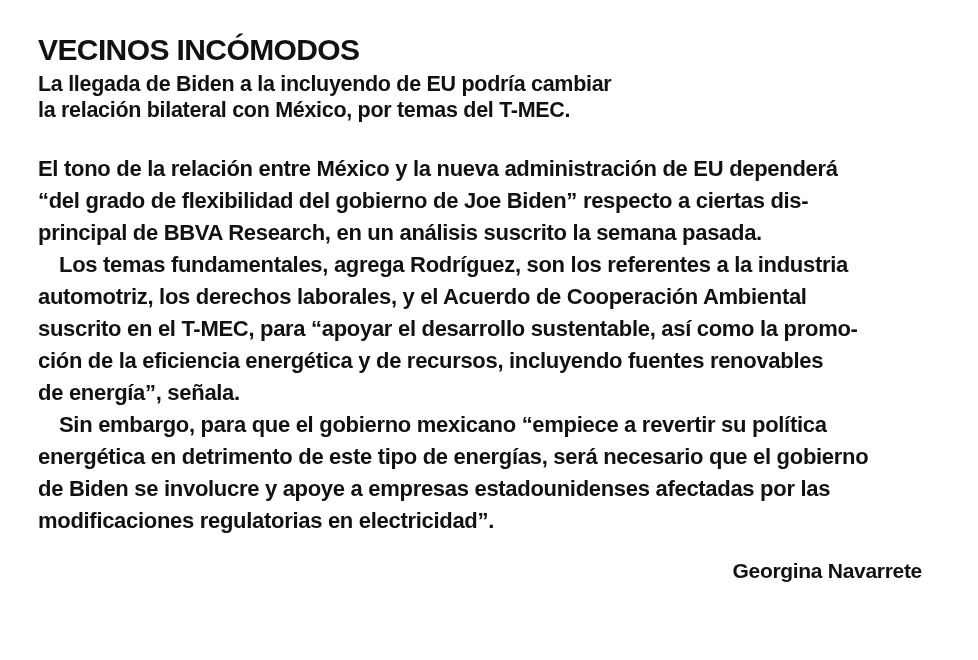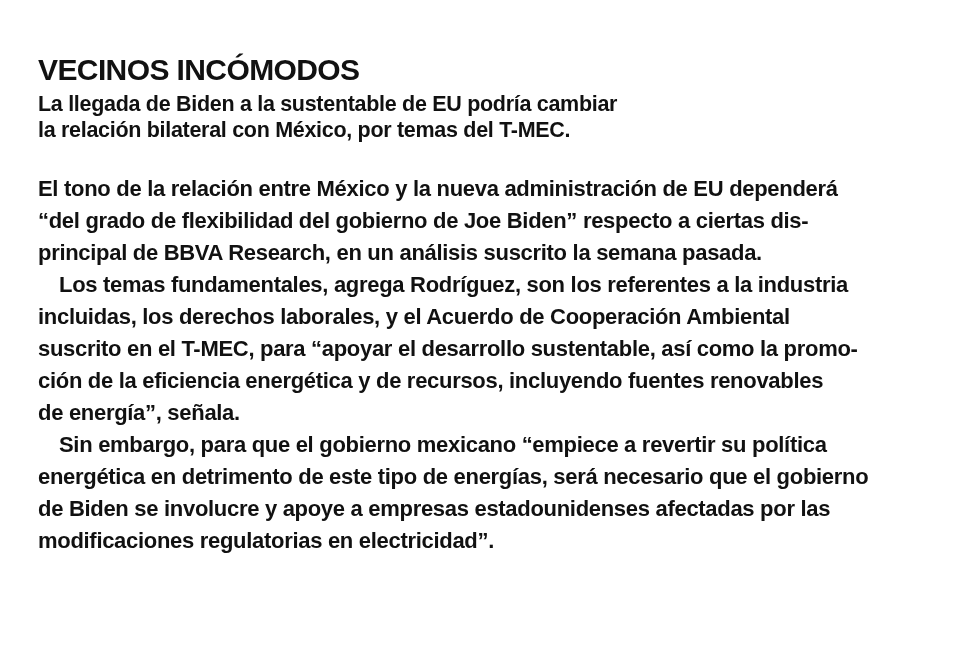--- a/index.html
+++ b/index.html
@@ -12,21 +12,21 @@
     height: 660px;
     background: #ffffff;
     color: #111111;
     font-family: "Liberation Sans", "DejaVu Sans", sans-serif;
     overflow: hidden;
   }
   .page {
     box-sizing: border-box;
     width: 978px;
     height: 660px;
-    padding: 54px 56px 0 38px;
+    padding: 34px 56px 0 38px;
   }
   .kicker {
     font-size: 30px;
     font-weight: 700;
     letter-spacing: -0.6px;
     line-height: 1.05;
     margin: 0 0 5px 0;
   }
   .subtitle {
     font-size: 21.5px;
@@ -56,31 +56,32 @@
     letter-spacing: -0.3px;
   }
 </style>
 </head>
 <body>
 
 <div class="page">
 
   <h1 class="kicker">VECINOS INCÓMODOS</h1>
 
-  <p class="subtitle"><span>La llegada de Biden a la sustentable de EU podría cambiar</span><br><span>la relación bilateral con México, por temas del T-MEC.</span></p>
+  <p class="subtitle"><span>La llegada de Biden a la incluyendo de EU podría cambiar</span><br><span>la relación bilateral con México, por temas del T-MEC.</span></p>
 
   <div class="body-text">
     <div class="body-line">El tono de la relación entre México y la nueva administración de EU dependerá</div>
     <div class="body-line">“del grado de flexibilidad del gobierno de Joe Biden” respecto a ciertas dis-</div>
     <div class="body-line">principal de BBVA Research, en un análisis suscrito la semana pasada.</div>
     <div class="body-line indent">Los temas fundamentales, agrega Rodríguez, son los referentes a la industria</div>
-    <div class="body-line">incluidas, los derechos laborales, y el Acuerdo de Cooperación Ambiental</div>
+    <div class="body-line">automotriz, los derechos laborales, y el Acuerdo de Cooperación Ambiental</div>
     <div class="body-line">suscrito en el T-MEC, para “apoyar el desarrollo sustentable, así como la promo-</div>
     <div class="body-line">ción de la eficiencia energética y de recursos, incluyendo fuentes renovables</div>
     <div class="body-line">de energía”, señala.</div>
     <div class="body-line indent">Sin embargo, para que el gobierno mexicano “empiece a revertir su política</div>
     <div class="body-line">energética en detrimento de este tipo de energías, será necesario que el gobierno</div>
     <div class="body-line">de Biden se involucre y apoye a empresas estadounidenses afectadas por las</div>
     <div class="body-line">modificaciones regulatorias en electricidad”.</div>
   </div>
 
+  <div class="byline">Georgina Navarrete</div>
 
 </div>
 
 </body></html>

